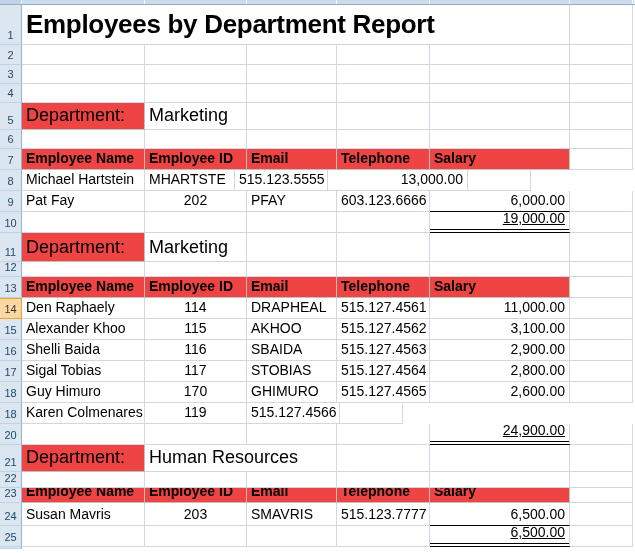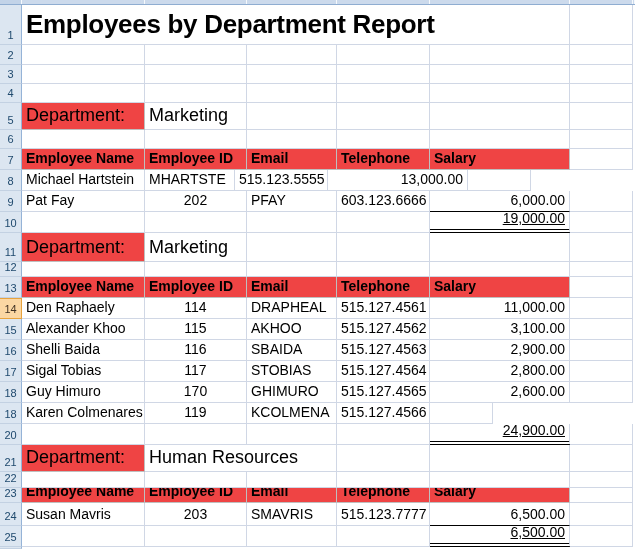--- a/index.html
+++ b/index.html
@@ -237,21 +237,20 @@
     <div class="c wD">515.127.4565</div>
     <div class="c wE sal">2,600.00</div>
     <div class="c wF"></div>
       <div class="wS"></div>
   </div>
 
   <div class="row" style="height:21px">
     <div class="rn">18</div>
     <div class="c wA">Karen Colmenares</div>
     <div class="c wB num">119</div>
-    <div class="c wC">KCOLMENA</div>
     <div class="c wD">515.127.4566</div>
     <div class="c wF"></div>
       <div class="wS"></div>
   </div>
 
   <div class="row" style="height:21px">
     <div class="rn">20</div>
     <div class="c wA"></div>
       <div class="c wB"></div>
       <div class="c wC"></div>

